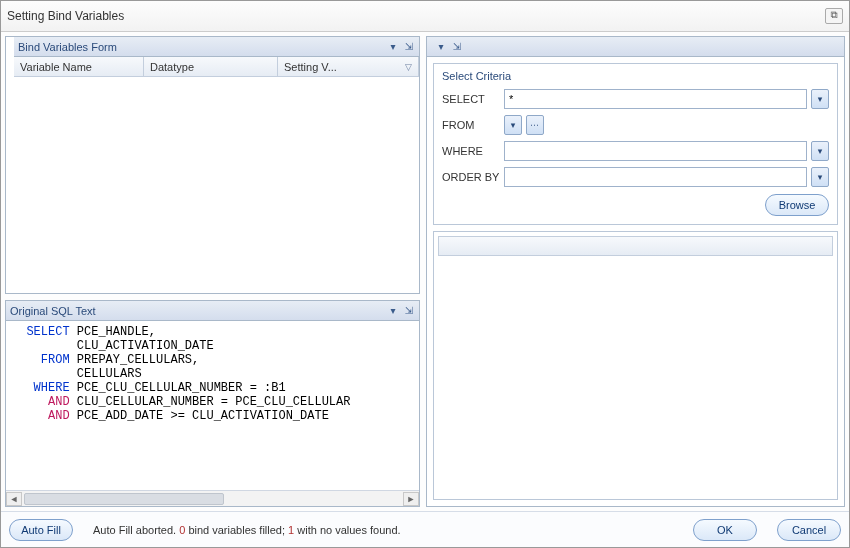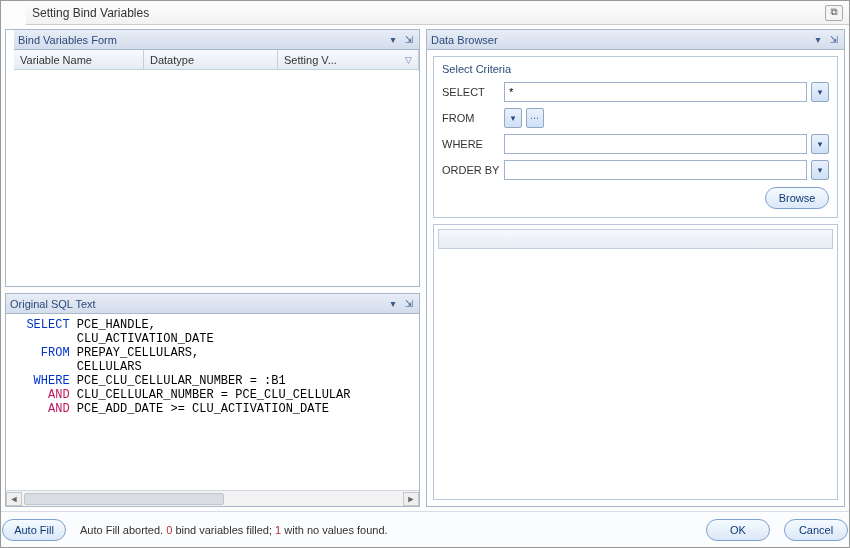--- a/index.html
+++ b/index.html
@@ -19,22 +19,21 @@
     flex-direction: column;
     background: #fdfdfd;
   }
   .titlebar {
     background: linear-gradient(#fdfdfd, #f2f2f2);
     border-bottom: 1px solid #ccc;
     padding: 4px 6px;
     display: flex;
     justify-content: space-between;
     align-items: center;
-    height: 24px;
-    margin-left: 25px;
+    height: 31px;
   }
   .titlebar-title { font-size: 12px; color: #333; }
   .titlebar-close {
     width: 18px; height: 16px;
     border: 1px solid #aaa;
     border-radius: 2px;
     background: #f5f5f5;
     font-size: 10px;
     line-height: 12px;
     text-align: center;
@@ -212,22 +211,22 @@
     border: 1px solid #c3cedd;
     background: linear-gradient(#f7f9fc, #e6ecf4);
   }
 
   
   .footer {
     border-top: 1px solid #d6dde8;
     height: 36px;
     display: flex;
     align-items: center;
-    padding: 0 1px;
-    gap: 14px;
+    padding: 0 8px;
+    gap: 20px;
     background: #fbfcfe;
   }
   .status-text { color: #333; }
   .status-text .num { color: #b03030; }
   .footer-spacer { flex: 1; }
 </style>
 </head>
 <body>
 
 <div class="dialog">
@@ -279,21 +278,20 @@
           </div>
           <div class="arrow">►</div>
         </div>
       </div>
 
     </div>
 
     <div class="col-right">
       <div class="panel dbrowser">
         <div class="panel-header">
-          <span class="title">Data Browser</span>
           <span class="picon">▾</span>
           <span class="picon">⇲</span>
         </div>
         <div class="db-body">
           <div class="criteria">
             <div class="criteria-title">Select Criteria</div>
 
             <div class="crow">
               <div class="clabel">SELECT</div>
               <input class="cinput" value="*" style="">

